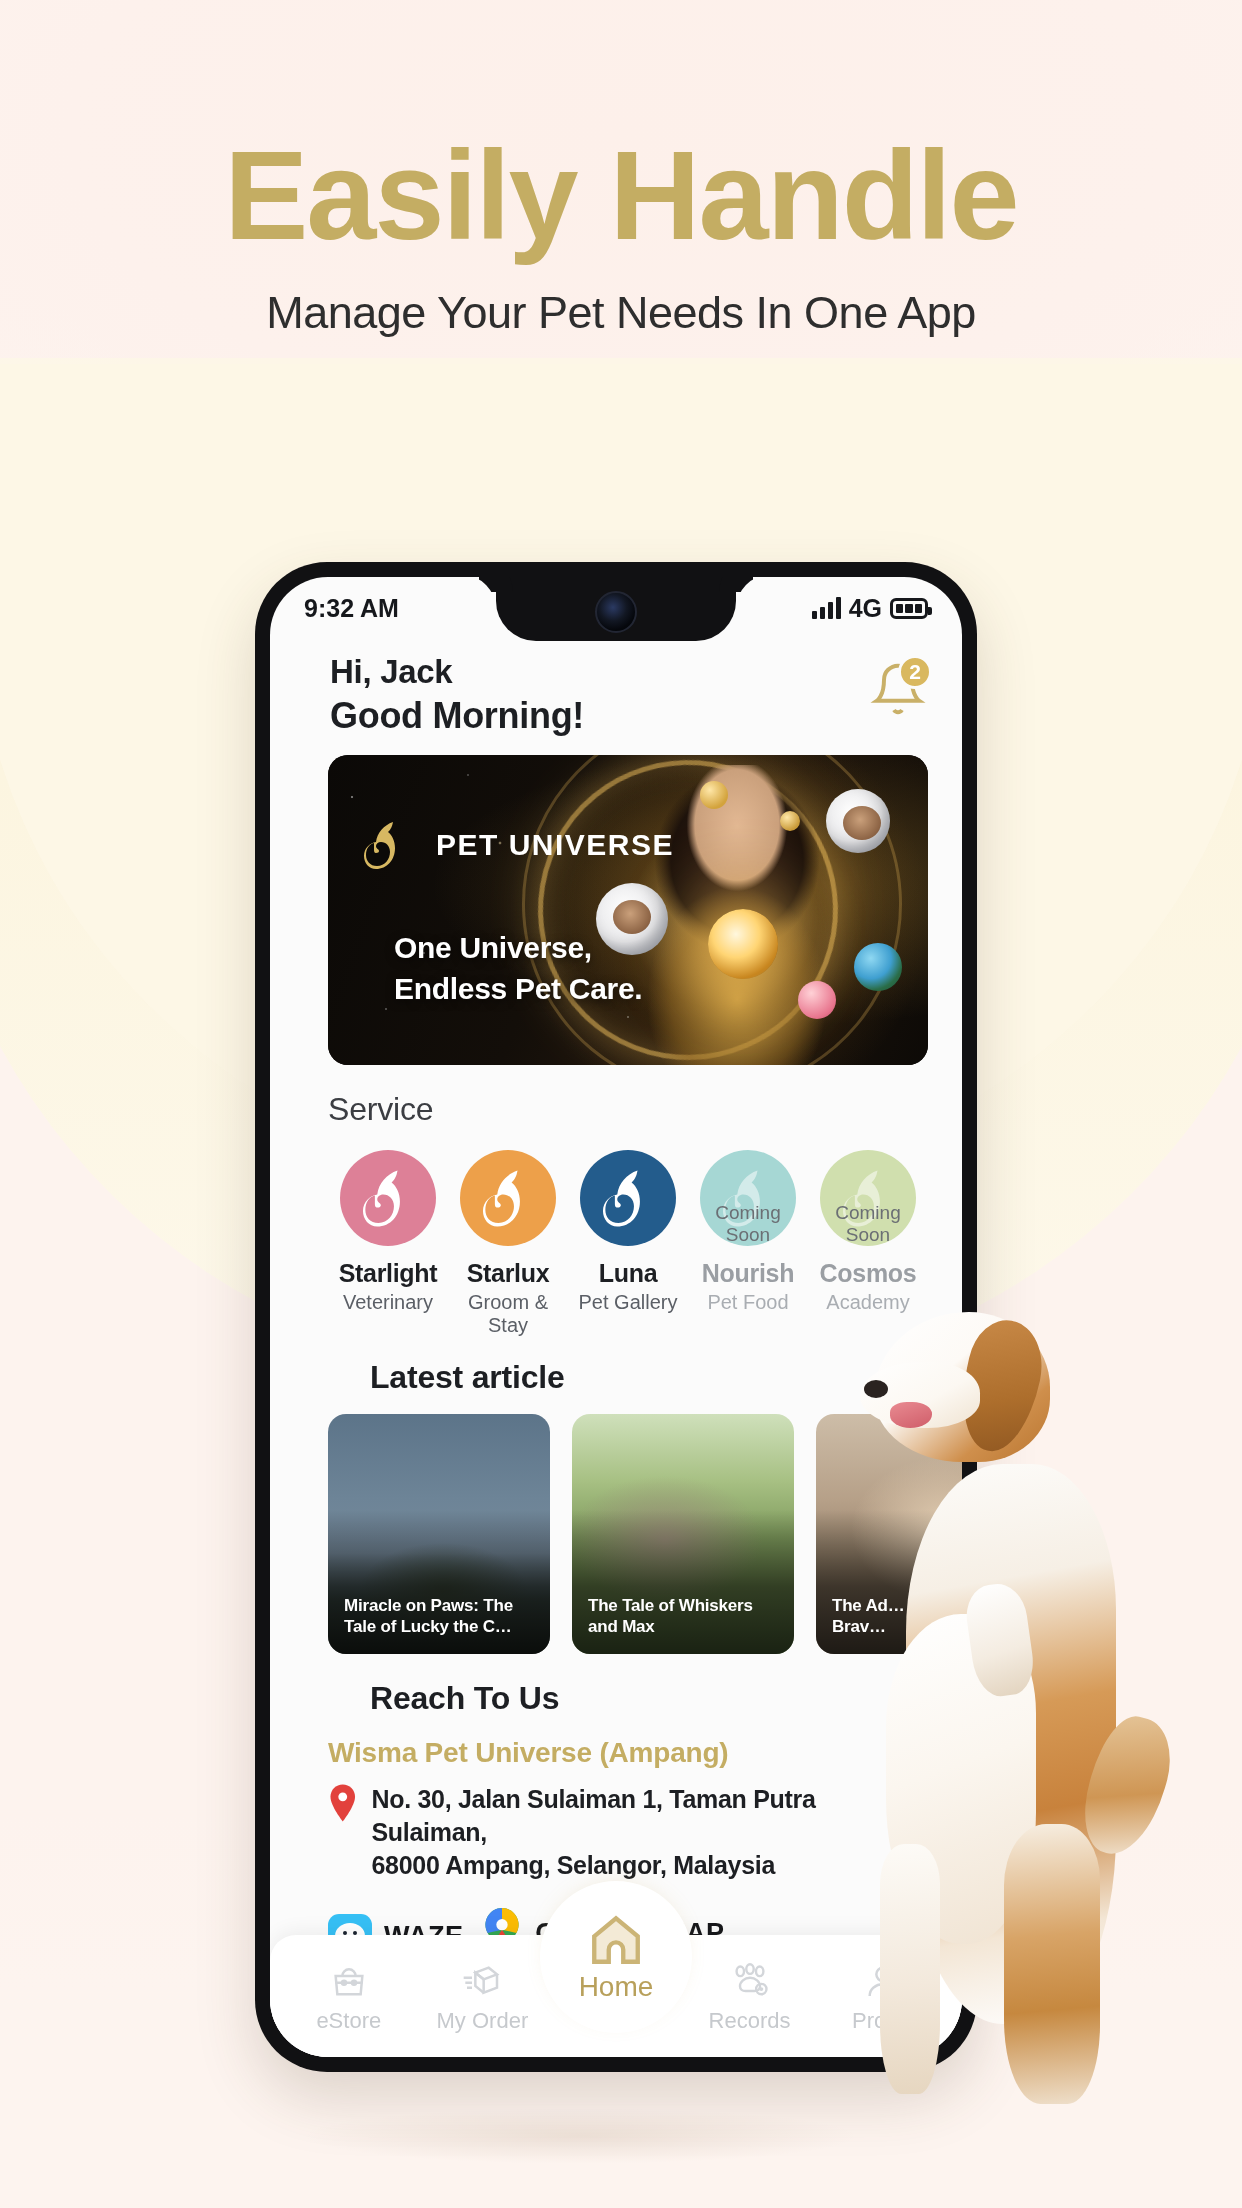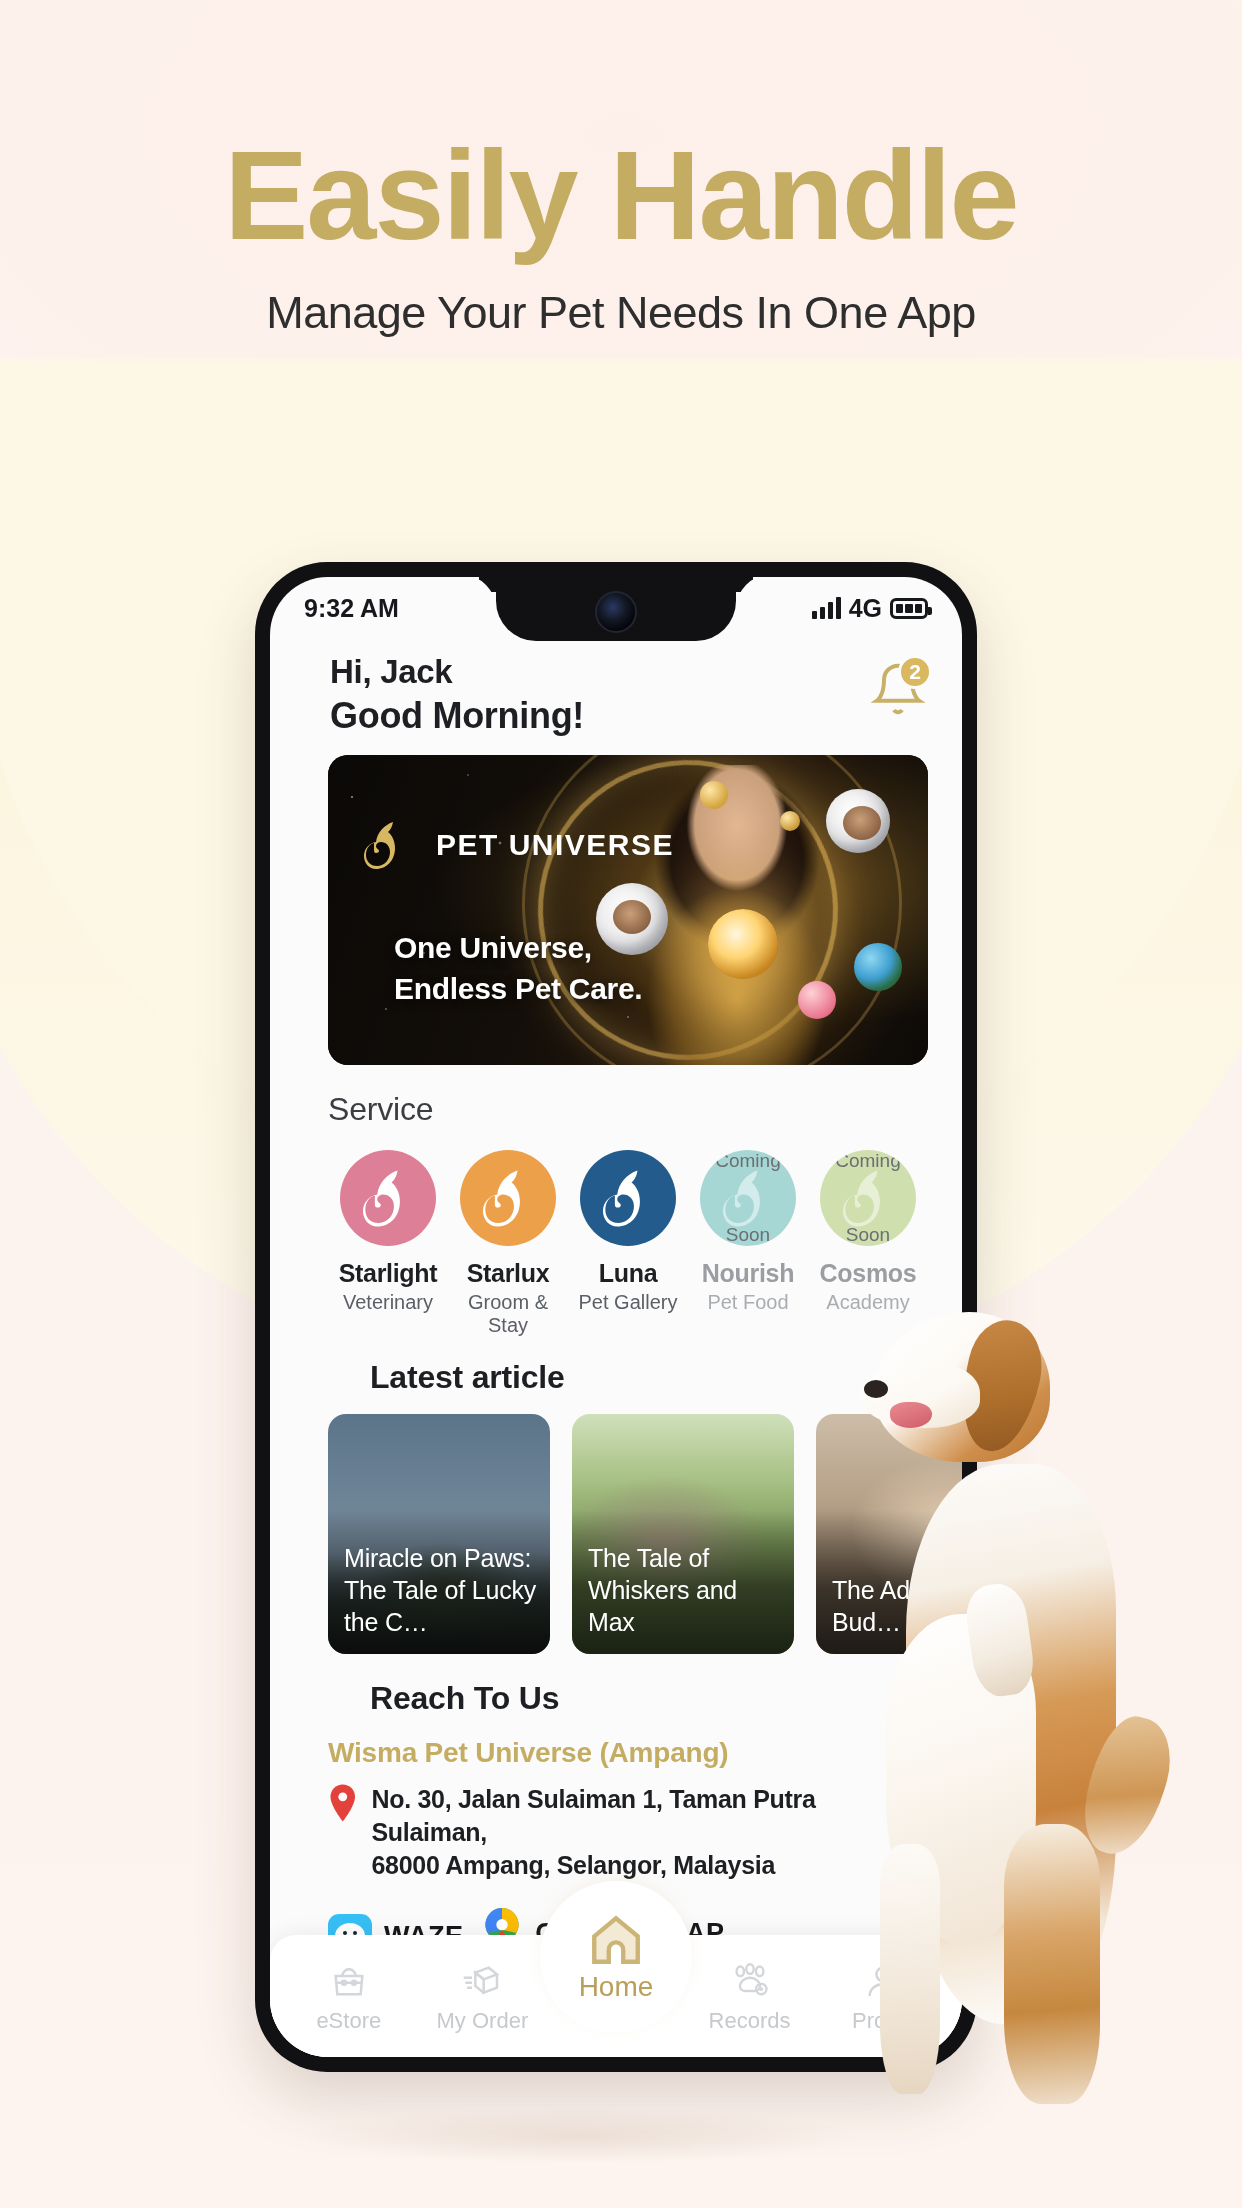--- a/index.html
+++ b/index.html
@@ -205,42 +205,42 @@
 
   #service-sec{ padding:26px 34px 0 34px;}
   #service-row{ display:flex;justify-content:space-between;margin-top:22px;}
   .svc{ width:126px;text-align:center;}
   .svc-circle{
     width:96px;height:96px;border-radius:50%;margin:0 auto;
     display:flex;align-items:center;justify-content:center;position:relative;overflow:hidden;
   }
   .svc-circle .soon{
     position:absolute;inset:0;display:flex;flex-direction:column;
-    align-items:center;justify-content:space-between;
+    align-items:center;justify-content:flex-end;
     font-size:19px;font-weight:500;color:#6b6f74;line-height:1.15;
   }
   .svc-name{ margin-top:13px;font-size:25px;font-weight:700;color:#1d1f23;letter-spacing:-0.3px;}
   .svc-name.muted{ color:#9a9ea3;font-weight:700;}
   .svc-sub{ margin-top:3px;font-size:20px;color:#5b5f66;}
   .svc-sub.muted{ color:#a9adb2;}
 
   
   #article-sec{ padding:22px 0 0 0;}
   #article-sec .sec-title{ padding:0 34px;}
   #cards{ display:flex;gap:22px;padding:18px 0 0 34px;}
   .card{
     flex:0 0 auto; width:222px;height:240px;border-radius:18px;
     position:relative;overflow:hidden;
   }
   .card .img{ position:absolute;inset:0;}
   .card .shade{ position:absolute;inset:0;
     background:linear-gradient(180deg,rgba(0,0,0,0) 40%, rgba(0,0,0,.55) 72%, rgba(0,0,0,.72) 100%);}
   .card .ttl{
     position:absolute;left:16px;right:12px;bottom:16px;
-    color:#fff;font-size:25px;font-weight:400;line-height:1.28;letter-spacing:-0.2px;
+    color:#fff;font-size:17px;font-weight:700;line-height:1.28;letter-spacing:-0.2px;
   }
   .img-cat-night{
     background:
       radial-gradient(ellipse 120px 70px at 52% 74%, #3d4a3a 0%, rgba(40,52,40,0) 70%),
       linear-gradient(180deg,#5c7489 0%,#6d8497 35%,#75899a 58%,#3b4a44 78%,#273028 100%);
   }
   .img-cat-grass{
     background:
       radial-gradient(ellipse 140px 90px at 42% 52%, #9a8f79 0%, rgba(120,110,92,0) 70%),
       linear-gradient(180deg,#cfe0bb 0%,#a7c083 28%,#7e9a5c 52%,#6f8a4f 72%,#5d7a43 100%);

